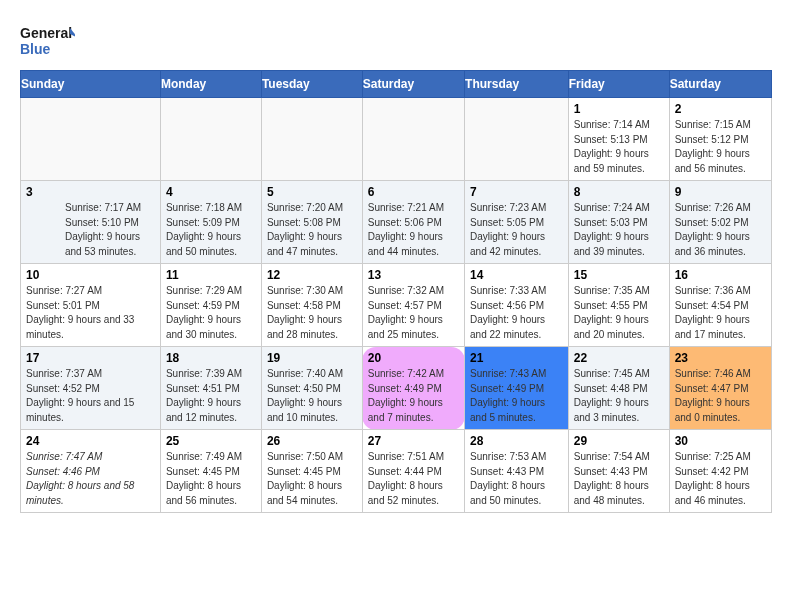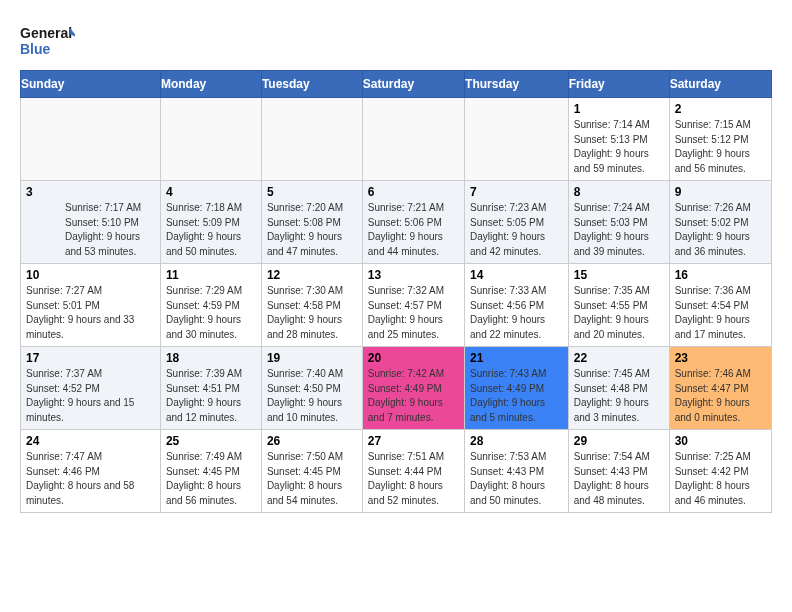--- a/index.html
+++ b/index.html
@@ -223,21 +223,21 @@
           <div class="day-info" style="white-space: pre-line;">Sunrise: 7:39 AM
 Sunset: 4:51 PM
 Daylight: 9 hours and 12 minutes.</div>
         </td>
         <td style="background: rgb(240, 244, 248);">
           <span class="day-number">19</span>
           <div class="day-info" style="white-space: pre-line;">Sunrise: 7:40 AM
 Sunset: 4:50 PM
 Daylight: 9 hours and 10 minutes.</div>
         </td>
-        <td style="background: #ec4899;">
+        <td style="background: #f0abfc; border-radius: 14px;">
           <span class="day-number">20</span>
           <div class="day-info" style="white-space: pre-line;">Sunrise: 7:42 AM
 Sunset: 4:49 PM
 Daylight: 9 hours and 7 minutes.</div>
         </td>
         <td style="background: #3b82f6; margin-top: 16px;">
           <span class="day-number">21</span>
           <div class="day-info" style="white-space: pre-line;">Sunrise: 7:43 AM
 Sunset: 4:49 PM
 Daylight: 9 hours and 5 minutes.</div>
@@ -251,21 +251,21 @@
         <td style="background: #fdba74;">
           <span class="day-number">23</span>
           <div class="day-info" style="white-space: pre-line;">Sunrise: 7:46 AM
 Sunset: 4:47 PM
 Daylight: 9 hours and 0 minutes.</div>
         </td>
       </tr>
       <tr>
         <td>
           <span class="day-number">24</span>
-          <div class="day-info" style="white-space: pre-line;">Sunrise: 7:47 AM
+          <div class="day-info" style="white-space: pre-line; font-style: italic;">Sunrise: 7:47 AM
 Sunset: 4:46 PM
 Daylight: 8 hours and 58 minutes.</div>
         </td>
         <td>
           <span class="day-number">25</span>
           <div class="day-info" style="white-space: pre-line;">Sunrise: 7:49 AM
 Sunset: 4:45 PM
 Daylight: 8 hours and 56 minutes.</div>
         </td>
         <td>

